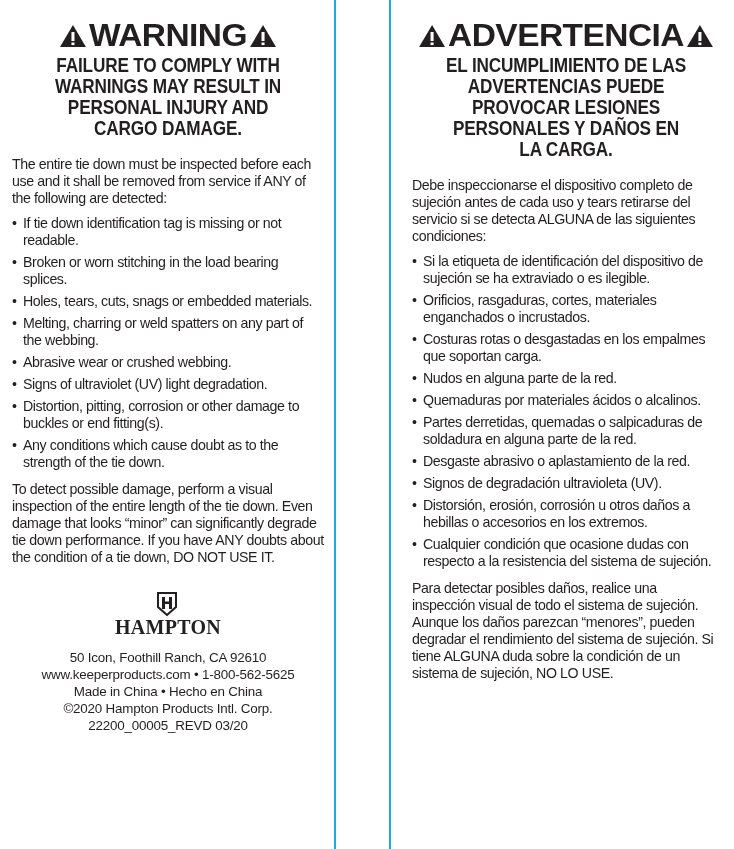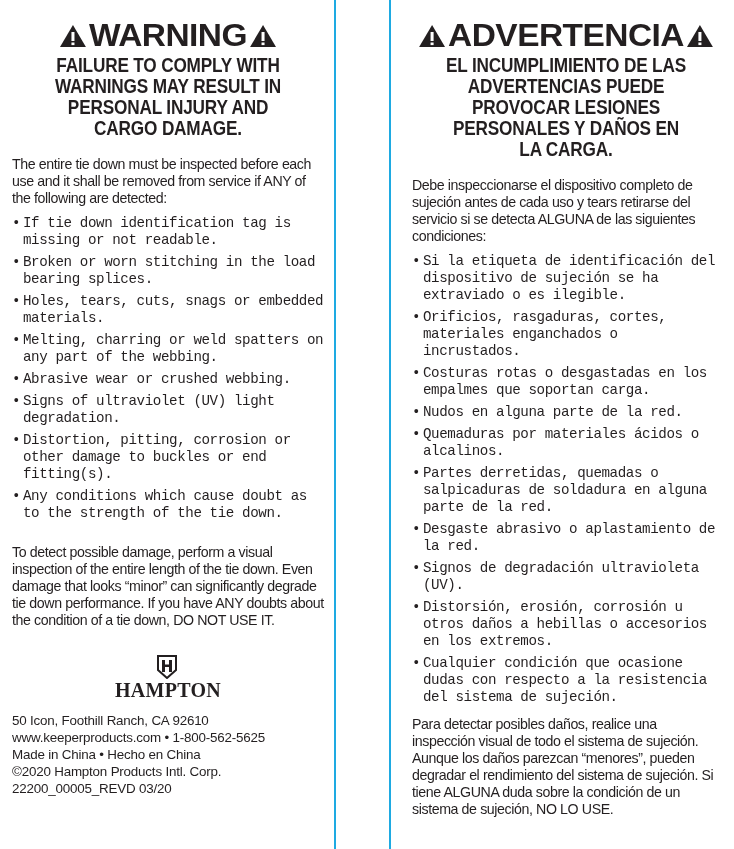--- a/index.html
+++ b/index.html
@@ -11,29 +11,29 @@
   .panel.es { left: 412px; width: 308px; }
   .hdr-title { display: flex; align-items: center; justify-content: center;
                font-size: 31px; font-weight: bold; line-height: 1; margin-top: 20px;
                transform: scaleX(1.08); letter-spacing: -0.5px; }
   .hdr-title .tri { width: 26px; height: 24px; margin: 0 2px; }
   .sub { text-align: center; font-weight: bold; font-size: 20px; line-height: 21px;
          margin-top: 4px; transform: scaleX(0.86); transform-origin: center; letter-spacing: -0.2px; }
   .body-text { font-size: 14.2px; line-height: 17px; letter-spacing: -0.4px; }
   .body-text b { font-weight: normal; }
   .intro { margin-top: 17px; }
-  .bullets { list-style: none; margin: 8px 0 0 0; padding: 0; font-family: Liberation Mono, monospace; }
+  .bullets { list-style: none; margin: 8px 0 0 0; padding: 0; }
   .bullets li { position: relative; padding-left: 11px; margin-bottom: 5px; }
   .bullets li::before { content: "\2022"; position: absolute; left: 0; top: 0; }
-  .closing { margin-top: 22px; }
+  .closing { margin-top: 10px; }
   .logo { display: flex; align-items: center; margin-top: 26px; flex-direction: column; }
   .logo .shield { width: 20px; height: 24px; margin-right: 2px; }
   .logo .brand { font-family: "Liberation Serif", serif; font-weight: bold; font-size: 20px;
                  letter-spacing: 0.3px; }
-  .footer { margin-top: 10px; font-size: 13.4px; line-height: 17px; letter-spacing: -0.2px; }
+  .footer { margin-top: 10px; font-size: 13.4px; line-height: 17px; letter-spacing: -0.2px; text-align: center; }
 </style>
 </head>
 <body>
 
 <svg width="0" height="0" style="position:absolute">
   <defs>
     <symbol id="warn-tri" viewBox="0 0 26 24">
       <polygon points="13,1 25,23 1,23" fill="#231f20"></polygon>
       <rect x="11.6" y="8" width="2.8" height="9" fill="#ffffff"></rect>
       <rect x="11.6" y="18.5" width="2.8" height="2.6" fill="#ffffff"></rect>

